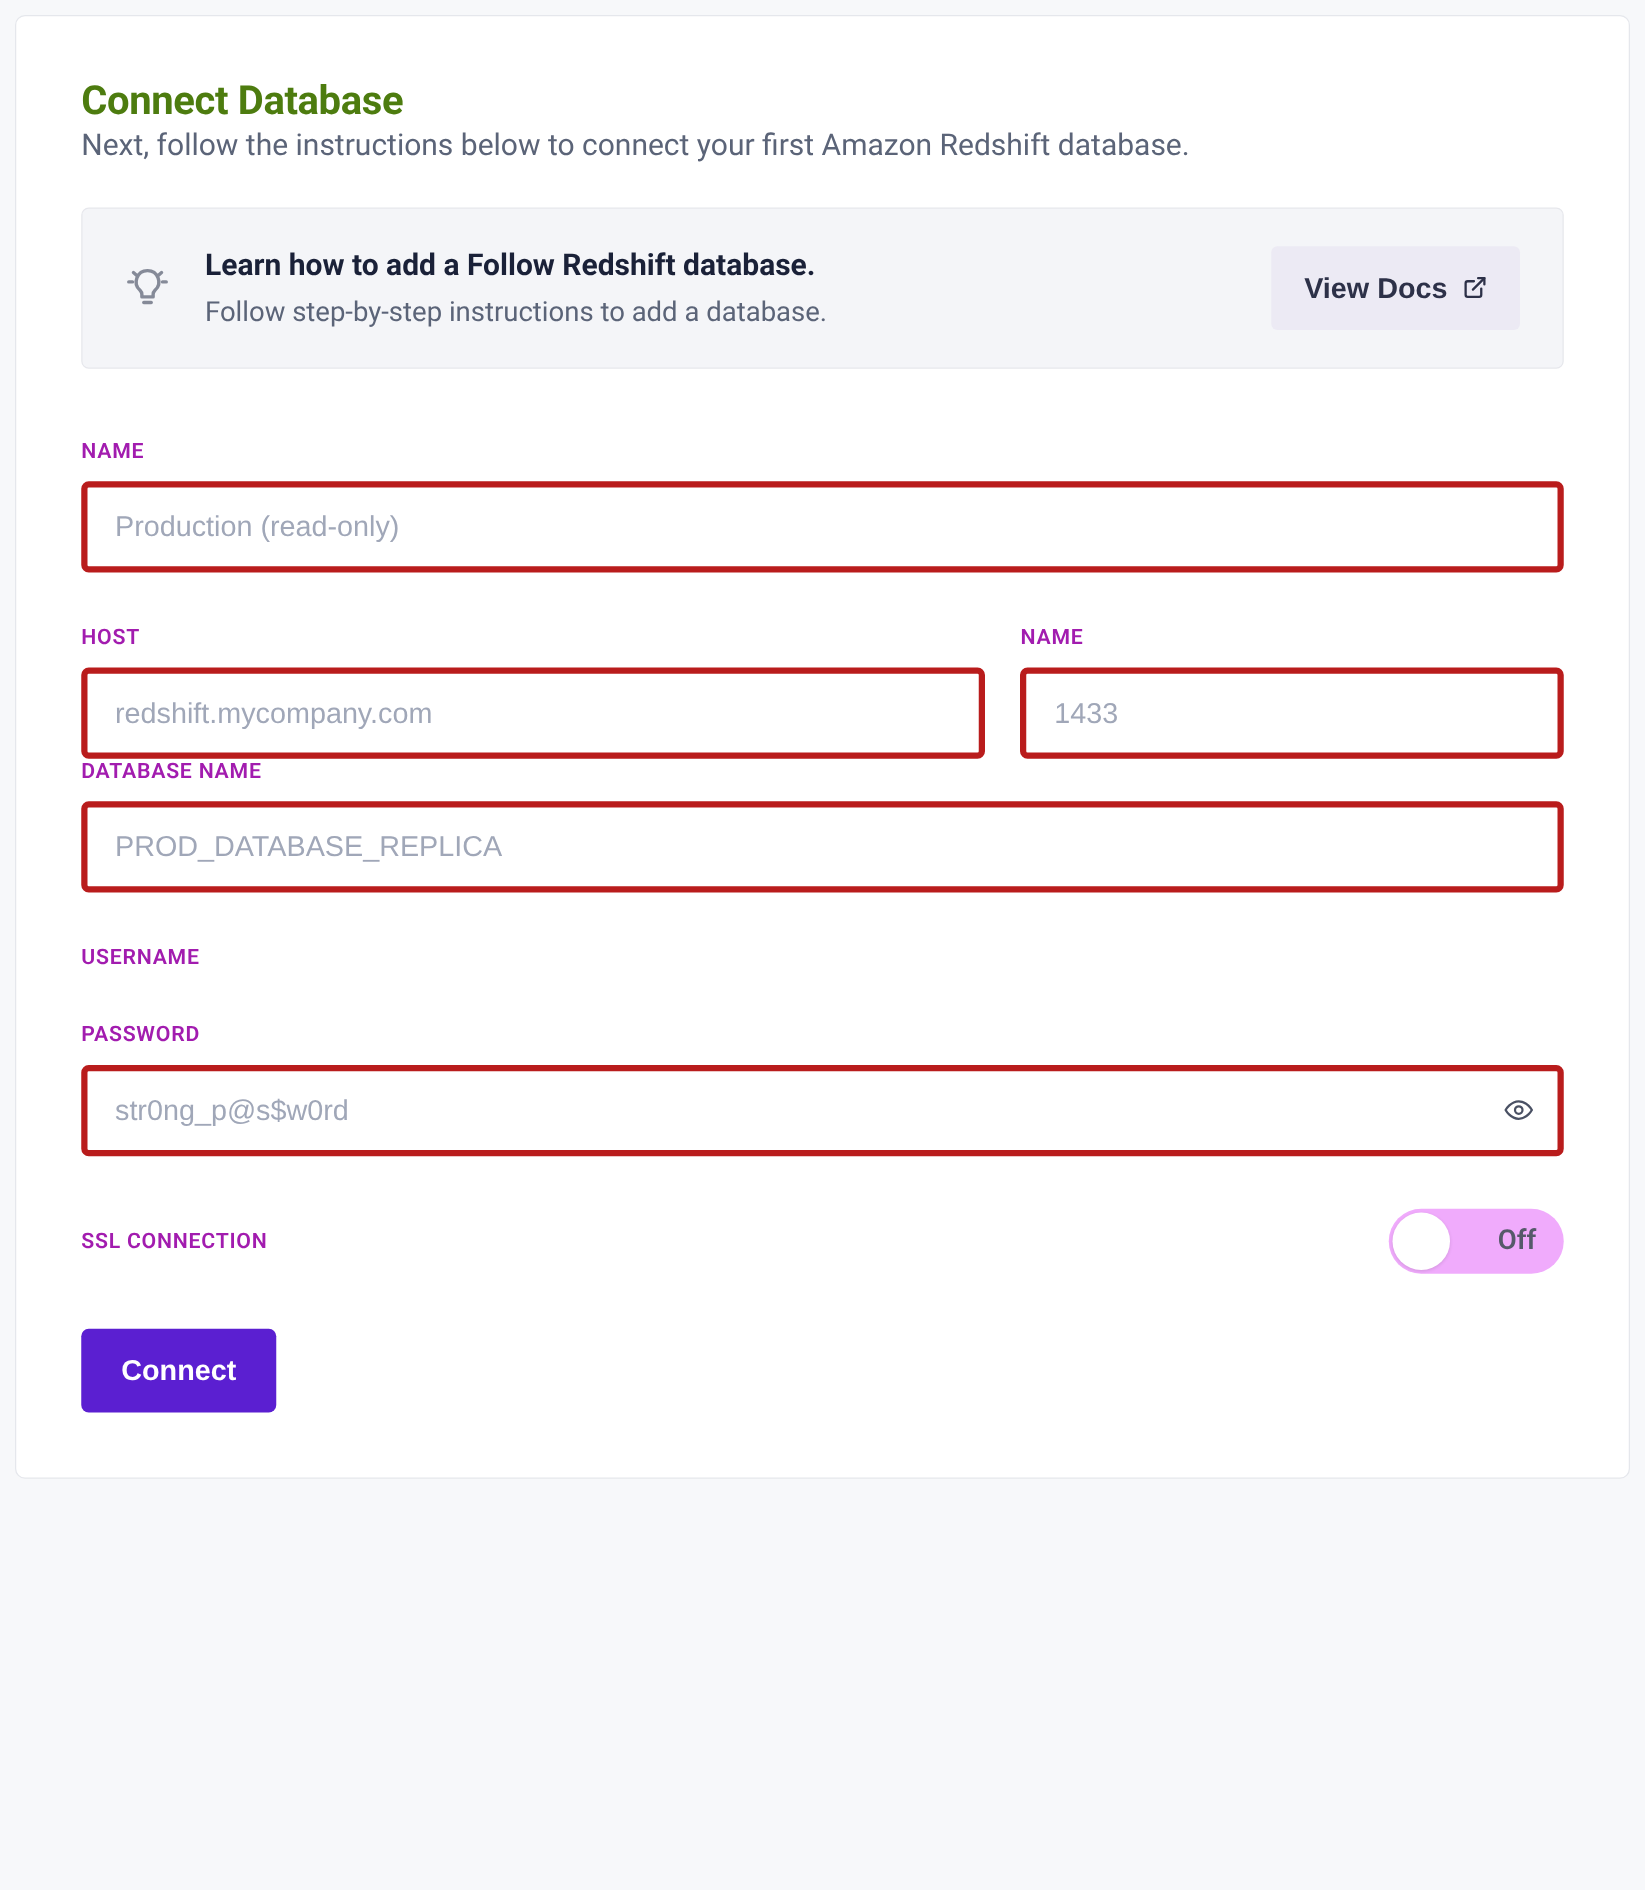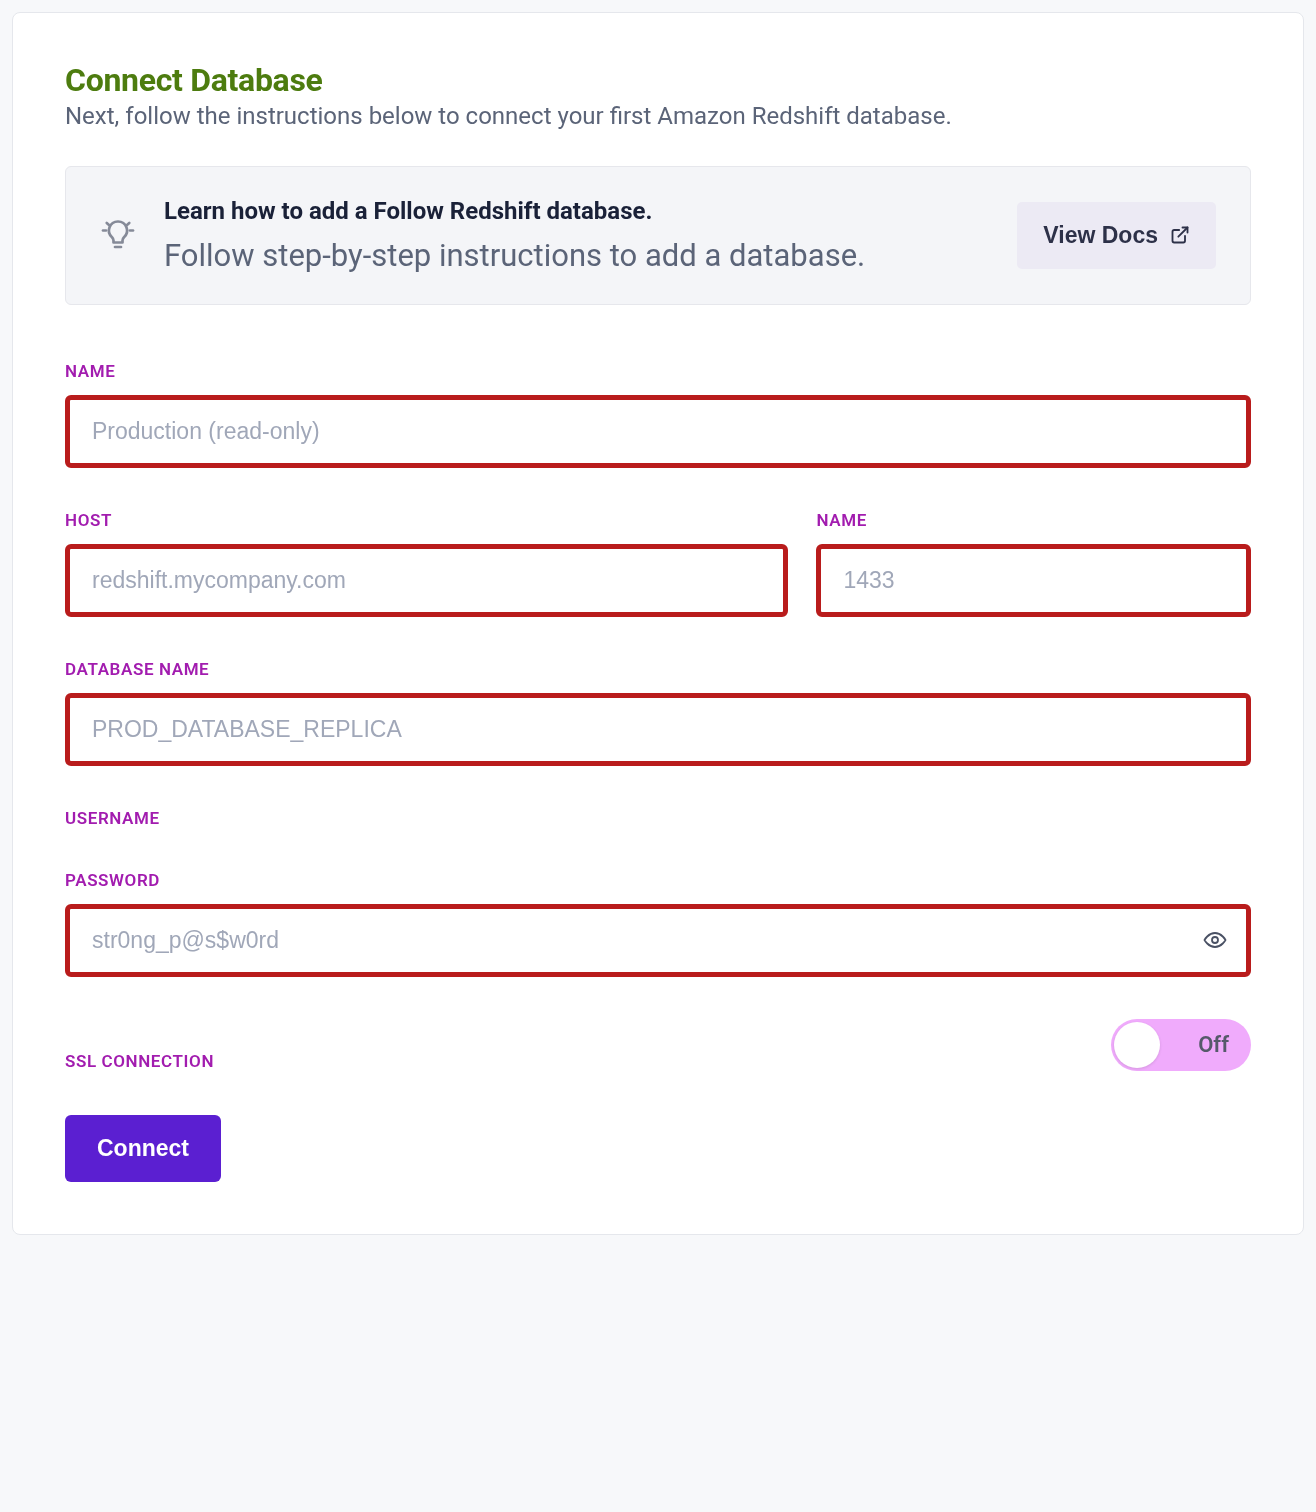--- a/index.html
+++ b/index.html
@@ -48,21 +48,21 @@
       color: #858a98;
     }
     .callout-text { flex: 1; }
     .callout-title {
       font-size: 24px;
       font-weight: 700;
       color: #1a2138;
       margin-bottom: 12px;
     }
     .callout-desc {
-      font-size: 31px;
+      font-size: 22px;
       color: #5b6478;
     }
     .docs-btn {
       background: #eceaf4;
       border: none;
       border-radius: 5px;
       padding: 20px 26px;
       font-size: 23px;
       font-weight: 700;
       color: #2d3148;
@@ -87,21 +87,20 @@
       border: 5px solid #b91c1c;
       border-radius: 6px;
       color: #1d2433;
       background: #ffffff;
     }
     .text-input::placeholder { color: #a0a7b8; }
     .field { margin-bottom: 42px; }
     .row {
       display: flex;
       gap: 28px;
-      margin-bottom: 42px;
       justify-content: flex-end;
     }
     .row .field { margin-bottom: 0; }
     .col-host { flex: 0 0 61%; }
     .col-port { flex: 1; }
     .input-wrap { position: relative; }
     .eye-btn {
       position: absolute;
       right: 18px;
       top: 50%;
@@ -109,21 +108,21 @@
       background: none;
       border: none;
       cursor: pointer;
       color: #4a5164;
       padding: 6px;
       display: flex;
     }
     .eye-btn svg { width: 24px; height: 24px; }
     .ssl-row {
       display: flex;
-      align-items: flex-end;
+      align-items: center;
       justify-content: space-between;
       margin-bottom: 44px;
       margin-top: 8px;
     }
     .toggle {
       width: 140px;
       height: 52px;
       background: #f0abfc;
       border-radius: 999px;
       position: relative;

